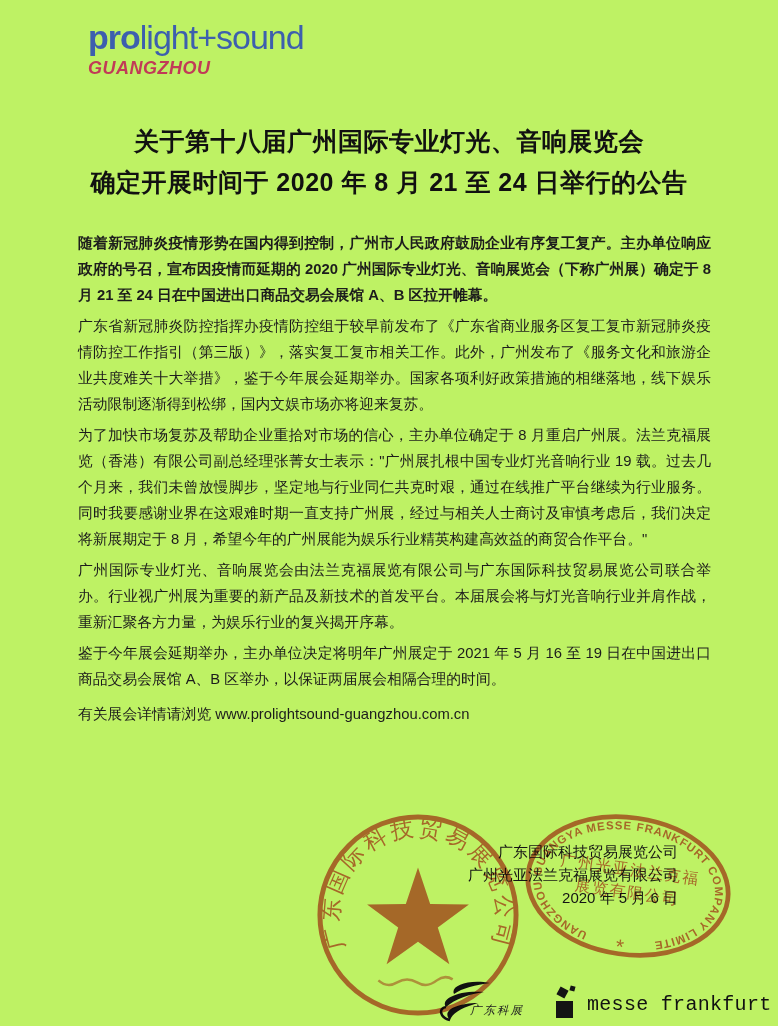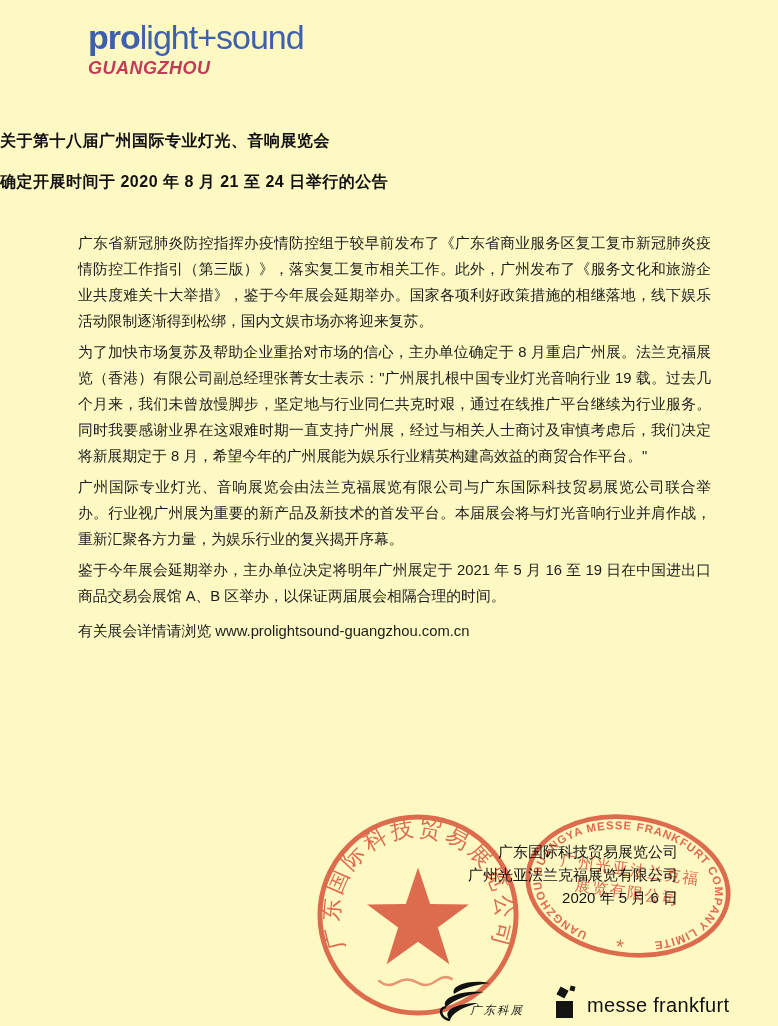--- a/index.html
+++ b/index.html
@@ -1,29 +1,29 @@
 <!DOCTYPE html>
 <html><head>
 <meta charset="utf-8">
 <style>
   html,body{margin:0;padding:0;background:#ffffff;}
   #page{
-    position:relative;width:778px;height:1026px;background:#fef9c3;
+    position:relative;width:778px;height:1026px;background:#bef264;
     overflow:hidden;font-family:"Liberation Sans","DejaVu Sans",sans-serif;
     color:#1b1b1b;
   }
   
   .logo{position:absolute;left:88px;top:20px;}
   .logo-wordmark{font-size:34px;line-height:1.05;color:#3d5fae;letter-spacing:-1px;}
   .logo-wordmark .pro{font-weight:700;}
   .logo-wordmark .rest{font-weight:400;}
   .logo-city{font-size:18px;font-weight:700;color:#c13b57;letter-spacing:.5px;margin-top:2px;font-style:italic;}
   
-  .title{position:absolute;left:0;top:129px;width:778px;text-align:left;
-         font-weight:700;font-size:16px;color:#111;letter-spacing:.5px;}
+  .title{position:absolute;left:0;top:129px;width:778px;text-align:center;
+         font-weight:700;font-size:25px;color:#111;letter-spacing:.5px;}
   .title .t-line{line-height:24px;}
   .title .t-line + .t-line{margin-top:17px;}
   
   .body{position:absolute;left:78px;top:230px;width:633px;
         font-size:14.8px;line-height:26px;text-align:justify;color:#1c1c1c;}
   .body p{margin:0 0 5px 0;}
   .body p.bold{font-weight:700;}
   .body p.web{margin-top:9px;}
   
   .sig{position:absolute;right:100px;top:840px;text-align:right;
@@ -31,21 +31,21 @@
   
   .stamp{position:absolute;z-index:3;mix-blend-mode:multiply;opacity:.85;}
   .stamp-round{left:313px;top:810px;width:210px;height:210px;}
   .stamp-oval-wrap{left:517px;top:810px;width:222px;height:152px;
                    transform:rotate(8deg);transform-origin:50% 50%;}
   
   .footer-left{position:absolute;left:428px;top:980px;width:130px;height:46px;}
   .footer-left .caption{position:absolute;left:42px;top:23px;
       font-family:"Liberation Serif","DejaVu Serif",serif;font-style:italic;
       font-size:11.5px;letter-spacing:2px;color:#222;}
-  .footer-mf{position:absolute;left:550px;top:986px;display:flex;align-items:flex-end;}
+  .footer-mf{position:absolute;left:550px;top:986px;display:flex;align-items:flex-end;font-family:Liberation Mono, monospace;}
   .mf-icon{position:relative;width:28px;height:34px;}
   .mf-icon .sq{position:absolute;background:#141414;}
   .mf-icon .sq-big{width:17px;height:17px;left:6px;top:15px;}
   .mf-icon .sq-mid{width:9px;height:9px;left:8px;top:2px;transform:rotate(28deg);}
   .mf-icon .sq-small{width:5px;height:5px;left:20px;top:0;transform:rotate(15deg);}
   .mf-label{font-size:20px;font-weight:500;color:#111;margin-left:9px;line-height:30px;letter-spacing:.3px;}
 </style>
 </head>
 <body>
 
@@ -57,20 +57,21 @@
     </div>
     <div class="logo-city">GUANGZHOU</div>
   </header>
 
   <div class="title">
     <div class="t-line">关于第十八届广州国际专业灯光、音响展览会</div>
     <div class="t-line">确定开展时间于 2020 年 8 月 21 至 24 日举行的公告</div>
   </div>
 
   <main class="body">
+    <p class="bold">随着新冠肺炎疫情形势在国内得到控制，广州市人民政府鼓励企业有序复工复产。主办单位响应政府的号召，宣布因疫情而延期的 2020 广州国际专业灯光、音响展览会（下称广州展）确定于 8 月 21 至 24 日在中国进出口商品交易会展馆 A、B 区拉开帷幕。</p>
     <p>广东省新冠肺炎防控指挥办疫情防控组于较早前发布了《广东省商业服务区复工复市新冠肺炎疫情防控工作指引（第三版）》，落实复工复市相关工作。此外，广州发布了《服务文化和旅游企业共度难关十大举措》，鉴于今年展会延期举办。国家各项利好政策措施的相继落地，线下娱乐活动限制逐渐得到松绑，国内文娱市场亦将迎来复苏。</p>
     <p>为了加快市场复苏及帮助企业重拾对市场的信心，主办单位确定于 8 月重启广州展。法兰克福展览（香港）有限公司副总经理张菁女士表示："广州展扎根中国专业灯光音响行业 19 载。过去几个月来，我们未曾放慢脚步，坚定地与行业同仁共克时艰，通过在线推广平台继续为行业服务。同时我要感谢业界在这艰难时期一直支持广州展，经过与相关人士商讨及审慎考虑后，我们决定将新展期定于 8 月，希望今年的广州展能为娱乐行业精英构建高效益的商贸合作平台。"</p>
     <p>广州国际专业灯光、音响展览会由法兰克福展览有限公司与广东国际科技贸易展览公司联合举办。行业视广州展为重要的新产品及新技术的首发平台。本届展会将与灯光音响行业并肩作战，重新汇聚各方力量，为娱乐行业的复兴揭开序幕。</p>
     <p>鉴于今年展会延期举办，主办单位决定将明年广州展定于 2021 年 5 月 16 至 19 日在中国进出口商品交易会展馆 A、B 区举办，以保证两届展会相隔合理的时间。</p>
     <p class="web">有关展会详情请浏览 www.prolightsound-guangzhou.com.cn</p>
   </main>
 
   <div class="sig">
     <div>广东国际科技贸易展览公司</div>
     <div>广州光亚法兰克福展览有限公司</div>

